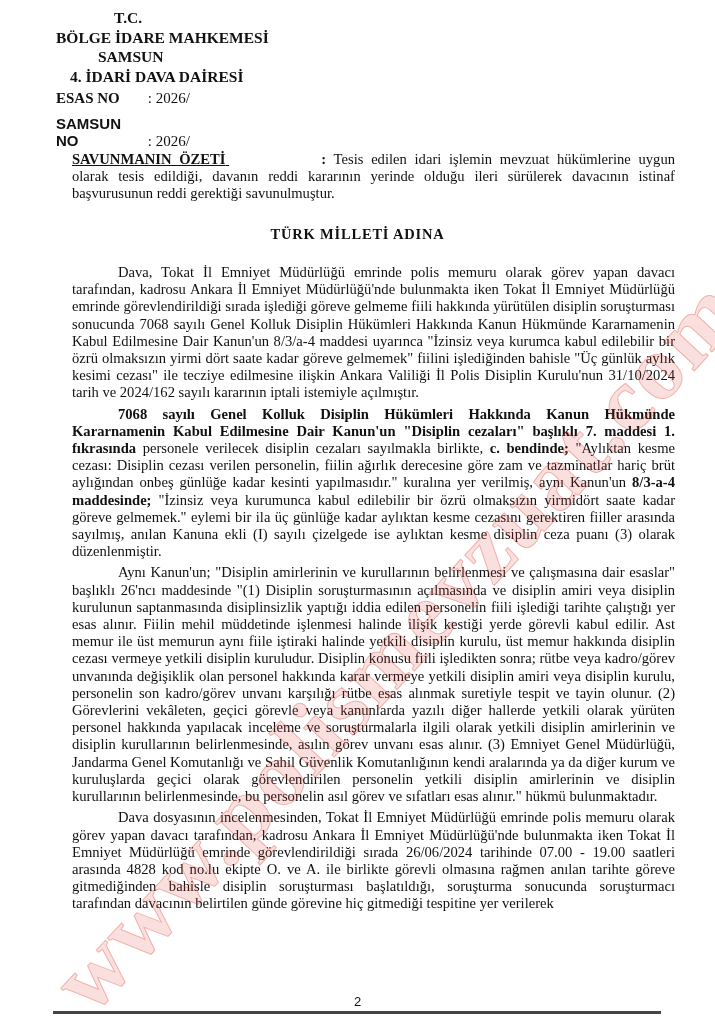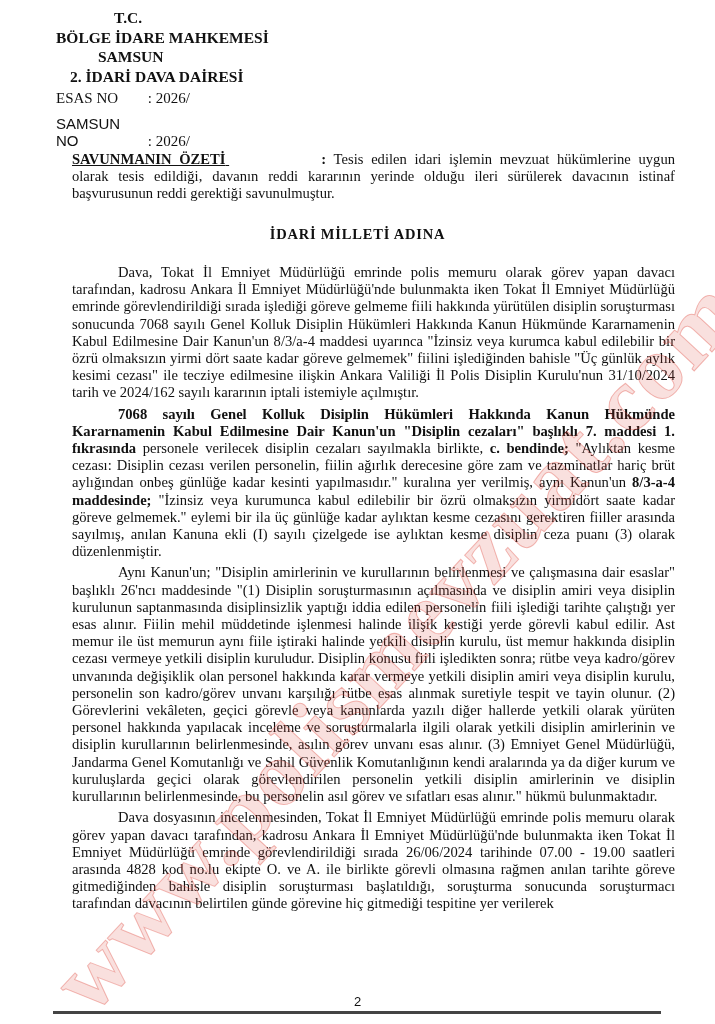--- a/index.html
+++ b/index.html
@@ -5,21 +5,21 @@
   html, body { margin: 0; padding: 0; }
   body {
     width: 715px; height: 1024px; overflow: hidden; position: relative;
     background: #ffffff; color: #111111;
     font-family: "Liberation Serif", "DejaVu Serif", serif;
   }
   .page { position: absolute; left: 0; top: 0; width: 715px; height: 1024px; }
   .header { position: absolute; left: 56px; top: 8px; font-weight: bold; font-size: 15.5px; line-height: 19.5px; }
   .hline { display: block; }
   .meta { position: absolute; left: 56px; font-size: 15px; }
-  .meta .k { font-family: "Liberation Sans", "DejaVu Sans", sans-serif; font-weight: normal; display: inline-block; }
+  .meta .k { font-family: "Liberation Sans", "DejaVu Sans", sans-serif; font-weight: bold; display: inline-block; }
   .meta .v { font-family: "Liberation Serif", serif; text-align: right; }
   .body-text {
     position: absolute; left: 56px; width: 603px;
     font-size: 14.6px; line-height: 17.2px; text-align: justify; margin-left: 16px;
   }
   .body-text p { margin: 0 0 4px 0; }
   .indent { text-indent: 46px; }
   .savunma-label { font-weight: bold; text-decoration: underline; }
   .title-adina { position: absolute; left: 0; width: 715px; top: 226px; text-align: center; font-weight: bold; font-size: 14.5px; letter-spacing: 0.8px; }
   .footer-num { position: absolute; top: 994px; left: 0; width: 715px; text-align: center; font-family: "Liberation Sans", sans-serif; font-size: 13px; }
@@ -35,37 +35,37 @@
 </style>
 </head>
 <body>
 
 <div class="page">
 
   <div class="header">
     <div class="hline" style="padding-left:58px;">T.C.</div>
     <div class="hline">BÖLGE İDARE MAHKEMESİ</div>
     <div class="hline" style="padding-left:42px;">SAMSUN</div>
-    <div class="hline" style="padding-left:14px;">2. İDARİ DAVA DAİRESİ</div>
+    <div class="hline" style="padding-left:14px;">4. İDARİ DAVA DAİRESİ</div>
   </div>
 
   <div class="meta" style="top:90px;">
     <span class="k" style="width:88px; font-family:'Liberation Serif',serif;">ESAS NO</span>
     <span class="v">: 2026/</span>
   </div>
   <div class="meta" style="top:115px;">
     <span class="k" style="width:88px;">SAMSUN NO</span>
     <span class="v">: 2026/</span>
   </div>
 
   <div class="body-text" style="top:151px;">
     <p><span class="savunma-label">SAVUNMANIN ÖZETİ</span><span style="text-decoration:underline; display:inline-block; width:88px;">&nbsp;</span><b> :</b><span> Tesis edilen idari işlemin mevzuat hükümlerine uygun olarak tesis edildiği, davanın reddi kararının yerinde olduğu ileri sürülerek davacının istinaf başvurusunun reddi gerektiği savunulmuştur.</span></p>
   </div>
 
-  <div class="title-adina">İDARİ MİLLETİ ADINA</div>
+  <div class="title-adina">TÜRK MİLLETİ ADINA</div>
 
   <div class="body-text" style="top:264px;">
     <p class="indent">Dava, Tokat İl Emniyet Müdürlüğü emrinde polis memuru olarak görev yapan davacı tarafından, kadrosu Ankara İl Emniyet Müdürlüğü'nde bulunmakta iken Tokat İl Emniyet Müdürlüğü emrinde görevlendirildiği sırada işlediği göreve gelmeme fiili hakkında yürütülen disiplin soruşturması sonucunda 7068 sayılı Genel Kolluk Disiplin Hükümleri Hakkında Kanun Hükmünde Kararnamenin Kabul Edilmesine Dair Kanun'un 8/3/a-4 maddesi uyarınca "İzinsiz veya kurumca kabul edilebilir bir özrü olmaksızın yirmi dört saate kadar göreve gelmemek" fiilini işlediğinden bahisle "Üç günlük aylık kesimi cezası" ile tecziye edilmesine ilişkin Ankara Valiliği İl Polis Disiplin Kurulu'nun 31/10/2024 tarih ve 2024/162 sayılı kararının iptali istemiyle açılmıştır.</p>
     <p class="indent"><b>7068 sayılı Genel Kolluk Disiplin Hükümleri Hakkında Kanun Hükmünde Kararnamenin Kabul Edilmesine Dair Kanun'un "Disiplin cezaları" başlıklı 7. maddesi 1. fıkrasında</b><span> personele verilecek disiplin cezaları sayılmakla birlikte, </span><b>c. bendinde;</b><span> "Aylıktan kesme cezası: Disiplin cezası verilen personelin, fiilin ağırlık derecesine göre zam ve tazminatlar hariç brüt aylığından onbeş günlüğe kadar kesinti yapılmasıdır." kuralına yer verilmiş, aynı Kanun'un </span><b>8/3-a-4 maddesinde;</b><span> "İzinsiz veya kurumunca kabul edilebilir bir özrü olmaksızın yirmidört saate kadar göreve gelmemek." eylemi bir ila üç günlüğe kadar aylıktan kesme cezasını gerektiren fiiller arasında sayılmış, anılan Kanuna ekli (I) sayılı çizelgede ise aylıktan kesme disiplin ceza puanı (3) olarak düzenlenmiştir.</span></p>
     <p class="indent">Aynı Kanun'un; "Disiplin amirlerinin ve kurullarının belirlenmesi ve çalışmasına dair esaslar" başlıklı 26'ncı maddesinde "(1) Disiplin soruşturmasının açılmasında ve disiplin amiri veya disiplin kurulunun saptanmasında disiplinsizlik yaptığı iddia edilen personelin fiili işlediği tarihte çalıştığı yer esas alınır. Fiilin mehil müddetinde işlenmesi halinde ilişik kestiği yerde görevli kabul edilir. Ast memur ile üst memurun aynı fiile iştiraki halinde yetkili disiplin kurulu, üst memur hakkında disiplin cezası vermeye yetkili disiplin kuruludur. Disiplin konusu fiili işledikten sonra; rütbe veya kadro/görev unvanında değişiklik olan personel hakkında karar vermeye yetkili disiplin amiri veya disiplin kurulu, personelin son kadro/görev unvanı karşılığı rütbe esas alınmak suretiyle tespit ve tayin olunur. (2) Görevlerini vekâleten, geçici görevle veya kanunlarda yazılı diğer hallerde yetkili olarak yürüten personel hakkında yapılacak inceleme ve soruşturmalarla ilgili olarak yetkili disiplin amirlerinin ve disiplin kurullarının belirlenmesinde, asılın görev unvanı esas alınır. (3) Emniyet Genel Müdürlüğü, Jandarma Genel Komutanlığı ve Sahil Güvenlik Komutanlığının kendi aralarında ya da diğer kurum ve kuruluşlarda geçici olarak görevlendirilen personelin yetkili disiplin amirlerinin ve disiplin kurullarının belirlenmesinde, bu personelin asıl görev ve sıfatları esas alınır." hükmü bulunmaktadır.</p>
     <p class="indent">Dava dosyasının incelenmesinden, Tokat İl Emniyet Müdürlüğü emrinde polis memuru olarak görev yapan davacı tarafından, kadrosu Ankara İl Emniyet Müdürlüğü'nde bulunmakta iken Tokat İl Emniyet Müdürlüğü emrinde görevlendirildiği sırada 26/06/2024 tarihinde 07.00 - 19.00 saatleri arasında 4828 kod no.lu ekipte O.    ve A.    ile birlikte görevli olmasına rağmen anılan tarihte göreve gitmediğinden bahisle disiplin soruşturması başlatıldığı, soruşturma sonucunda soruşturmacı tarafından davacının belirtilen günde görevine hiç gitmediği tespitine yer verilerek</p>
   </div>
 
   <div class="footer-num">2</div>
   <div class="footer-rule"></div>

